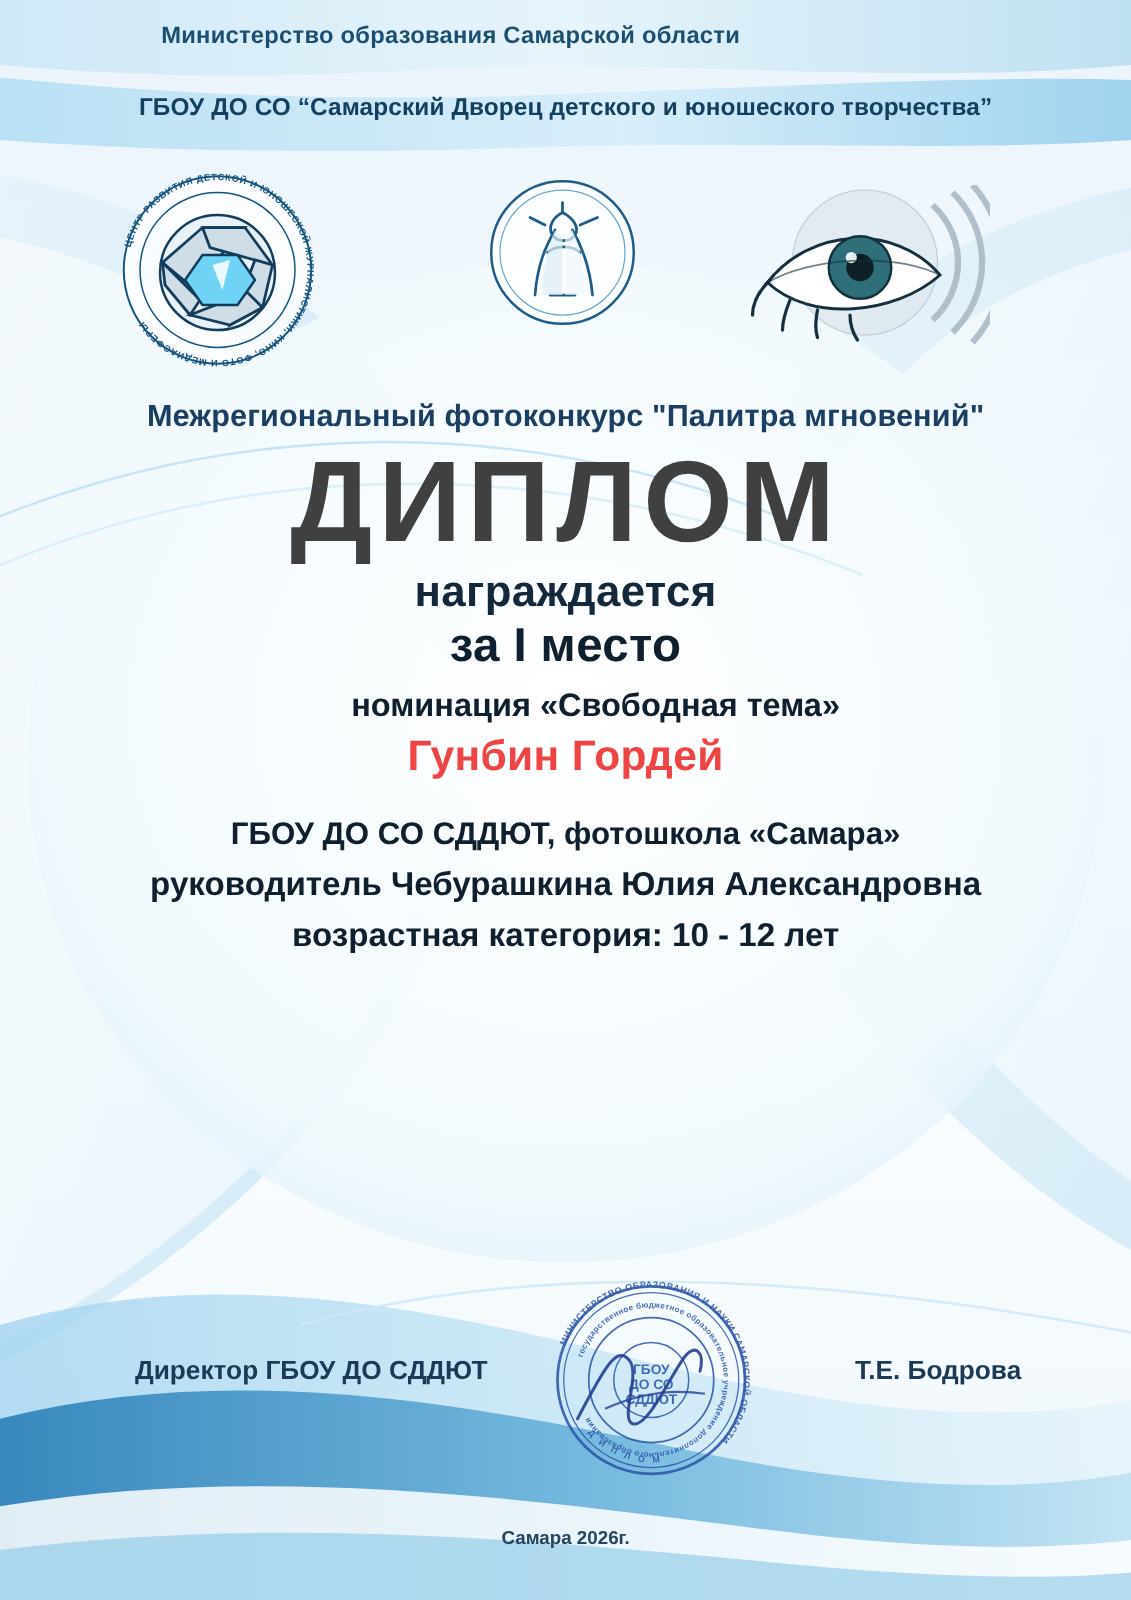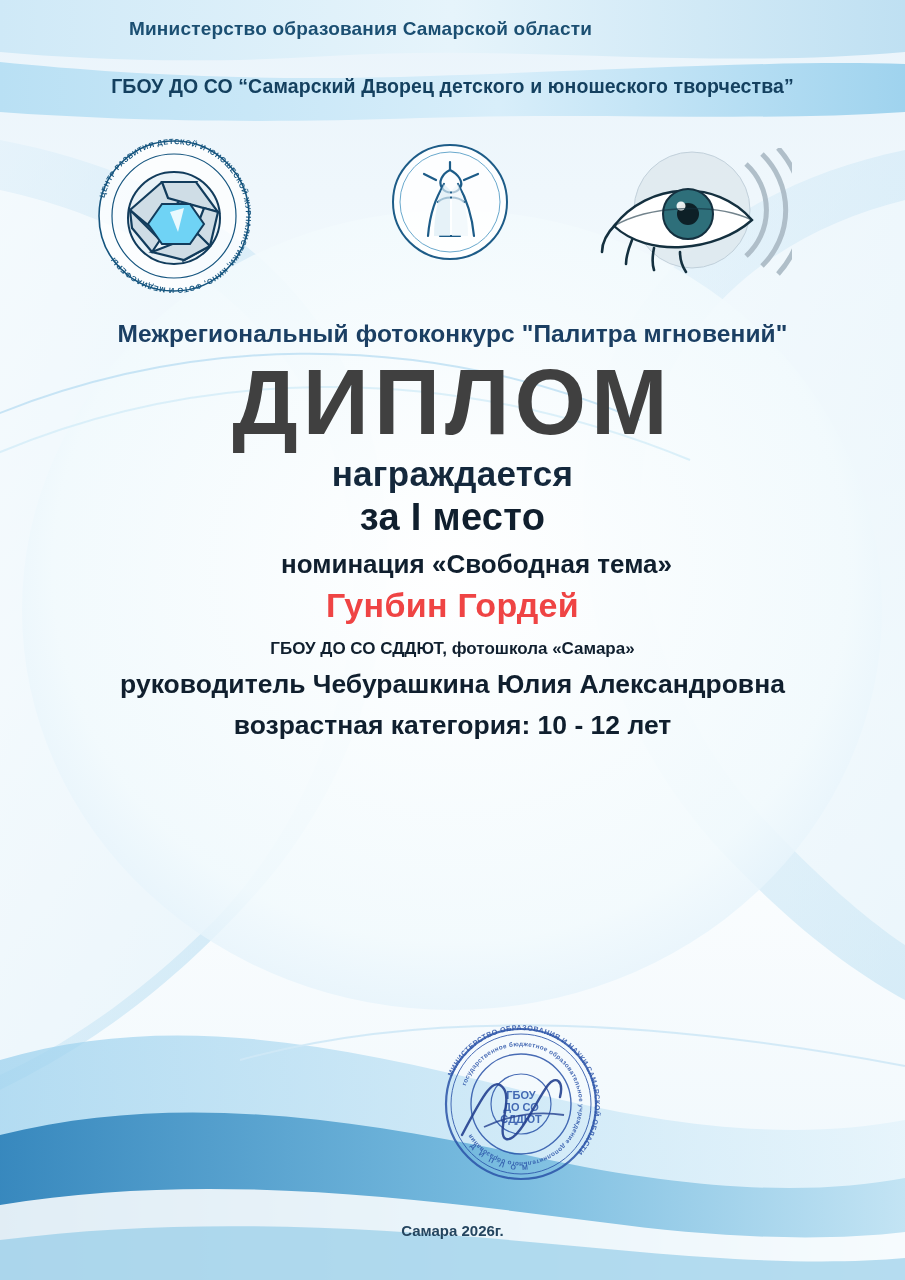--- a/index.html
+++ b/index.html
@@ -129,24 +129,24 @@
     padding-left: 48px;
   }
   .winner {
     font-size: 34px;
     font-weight: bold;
     color: #ef4444;
     margin-top: 6px;
     letter-spacing: 0.3px;
   }
   .org {
-    font-size: 17px;
-    font-weight: bold;
-    color: #101f2e;
-    margin-top: 14px;
+    font-size: 25px;
+    font-weight: bold;
+    color: #101f2e;
+    margin-top: 28px;
   }
   .supervisor {
     font-size: 26.5px;
     font-weight: bold;
     color: #101f2e;
     margin-top: 10px;
   }
   .age {
     font-size: 26.5px;
     font-weight: bold;
@@ -342,20 +342,24 @@
     <div class="diploma-word">ДИПЛОМ</div>
     <div class="awarded">награждается</div>
     <div class="place">за I место</div>
     <div class="nomination">номинация «Свободная тема»</div>
     <div class="winner">Гунбин Гордей</div>
     <div class="org">ГБОУ ДО СО СДДЮТ, фотошкола «Самара»</div>
     <div class="supervisor">руководитель Чебурашкина Юлия Александровна</div>
     <div class="age">возрастная категория: 10 - 12 лет</div>
   </div>
 
+  <div class="sign-row">
+    <div class="sign-left">Директор ГБОУ ДО СДДЮТ</div>
+    <div class="sign-right">Т.Е. Бодрова</div>
+  </div>
 
   <svg class="stamp" viewBox="0 0 178 178">
     <defs>
       <path id="stampOuter" d="M89,89 m-74,0 a74,74 0 1,1 148,0 a74,74 0 1,1 -148,0"></path>
       <path id="stampInner" d="M89,89 m-58,0 a58,58 0 1,1 116,0 a58,58 0 1,1 -116,0"></path>
       <path id="stampBottom" d="M89,89 m-66,0 a66,66 0 1,0 132,0"></path>
     </defs>
     <g stroke="#2a53a8" fill="none" opacity="0.85">
       <circle cx="89" cy="89" r="75" stroke-width="2.2"></circle>
       <circle cx="89" cy="89" r="70" stroke-width="1"></circle>

